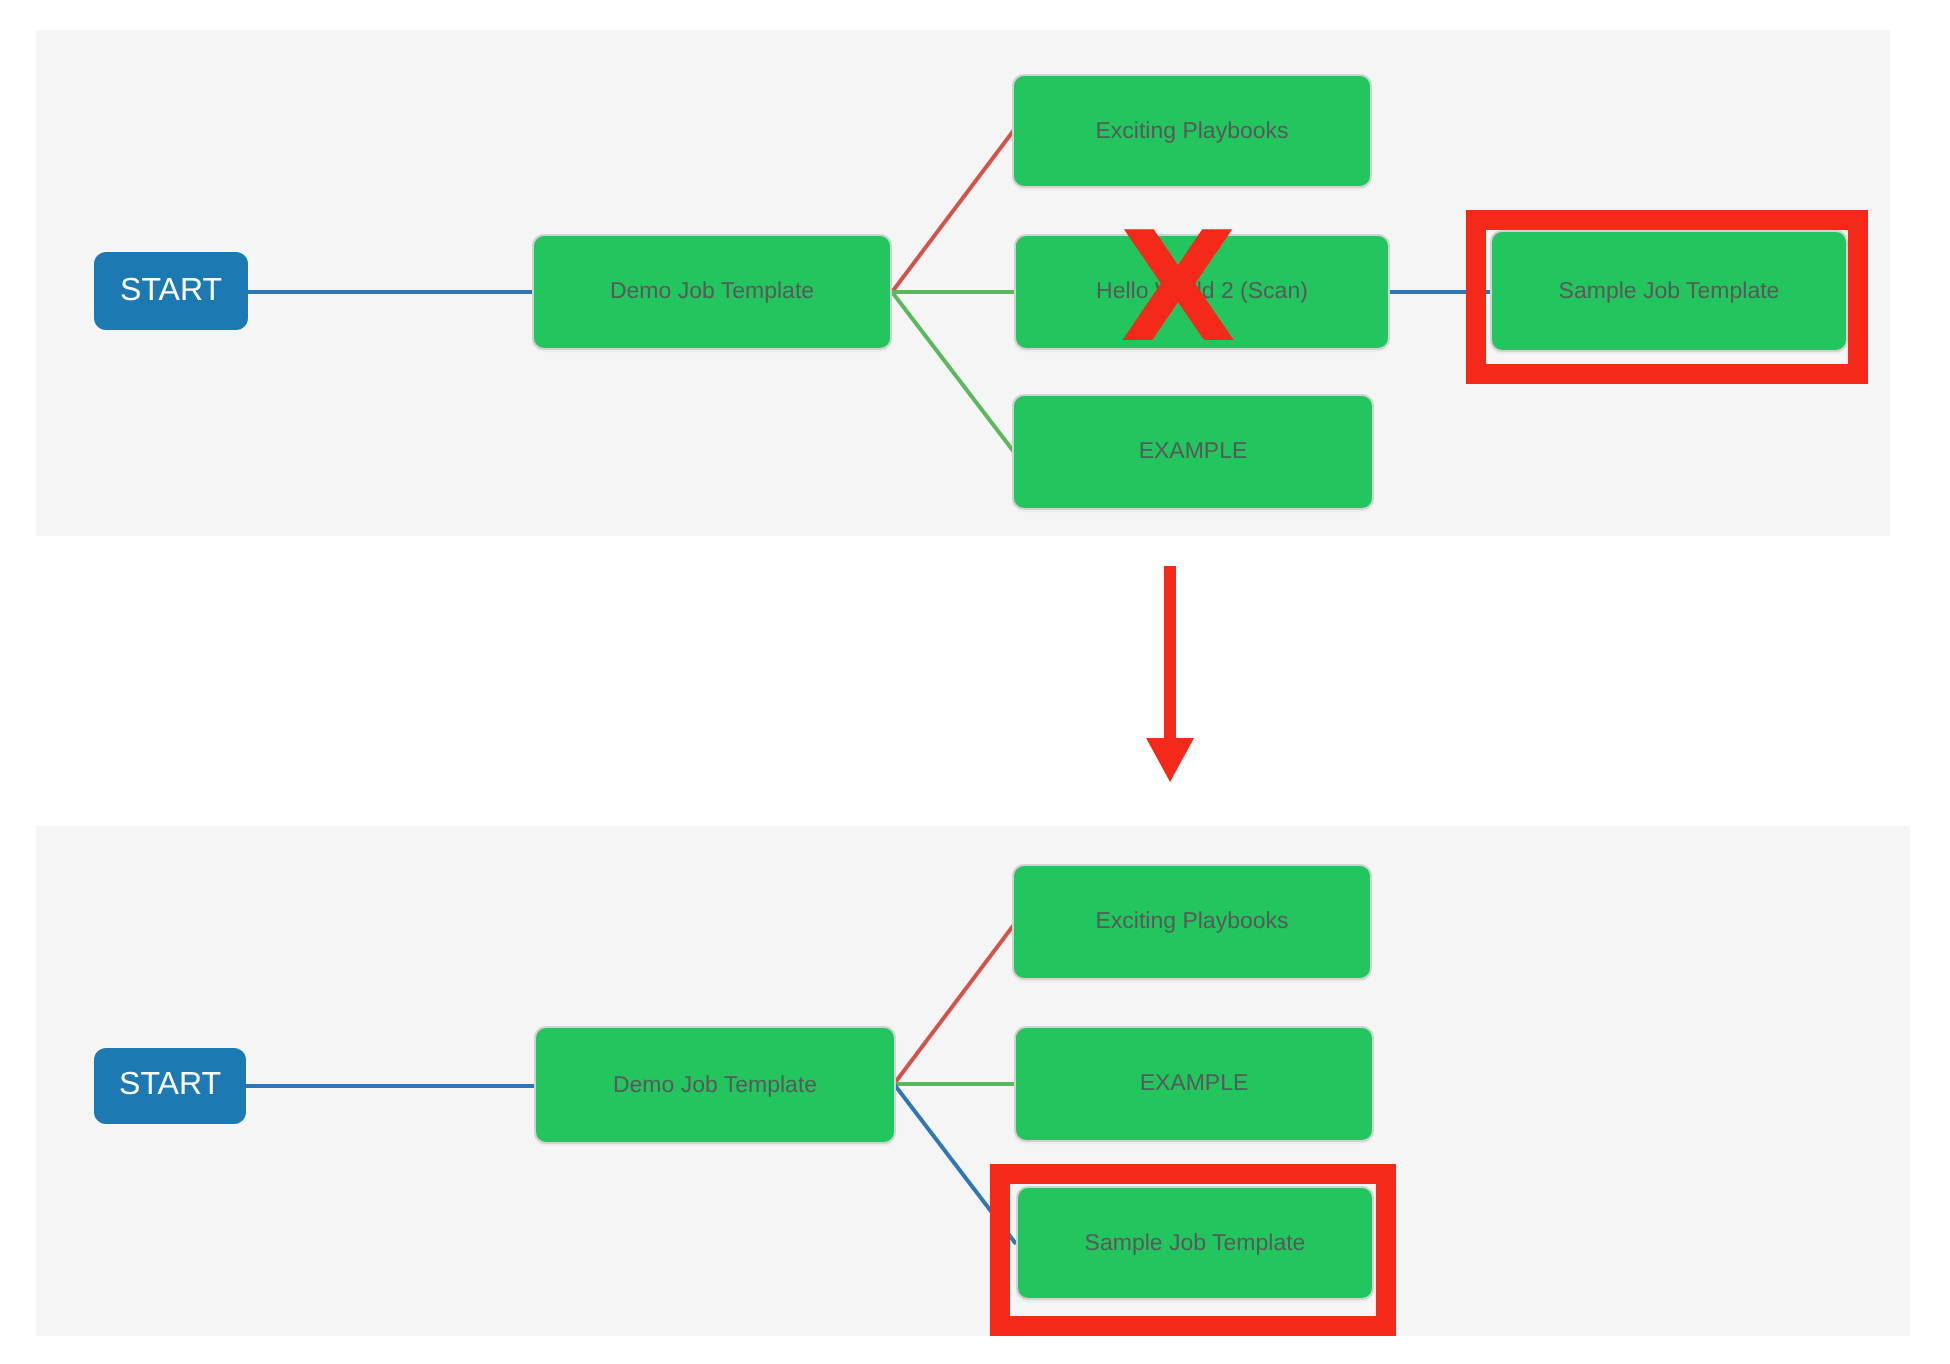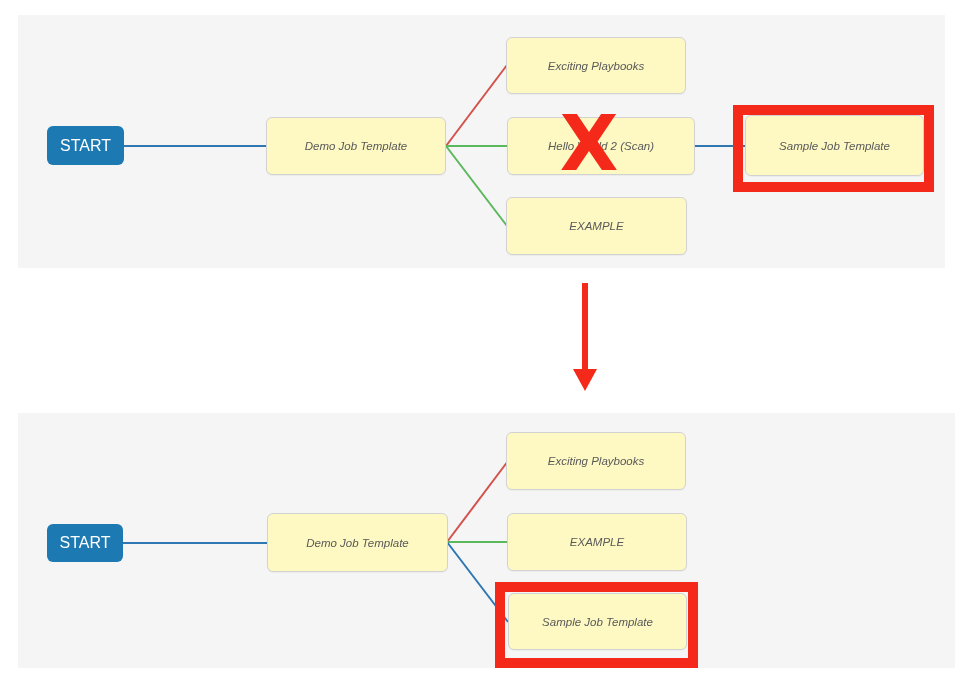--- a/index.html
+++ b/index.html
@@ -4,25 +4,24 @@
 <style>
   html,body { margin:0; padding:0; background:#ffffff; }
   .page {
     position:relative; width:975px; height:682px; background:#ffffff;
     font-family:"Liberation Sans", sans-serif; overflow:hidden;
   }
   .panel { position:absolute; background:#f5f5f5; }
   .links { position:absolute; left:0; top:0; width:975px; height:682px; z-index:1; pointer-events:none; }
   .node {
     position:absolute; z-index:2; box-sizing:border-box;
-    background:#fef9c3; border:1px solid #d2d2d2; border-radius:6px;
+    background:#22c55e; border:1px solid #d2d2d2; border-radius:6px;
     display:flex; align-items:center; justify-content:center;
     font-size:11.5px; color:#595959; text-align:center;
     box-shadow:0 1px 1px rgba(0,0,0,0.04);
-    font-style:italic;
   }
   .start-btn {
     position:absolute; z-index:2; box-sizing:border-box;
     background:#1d79b2; border-radius:6px; color:#ffffff; font-size:16px;
     display:flex; align-items:center; justify-content:center; cursor:pointer;margin-left:24px;
   }
   .hl-rect {
     position:absolute; z-index:3; box-sizing:border-box;
     border:10px solid #f5291a; background:transparent;
   }

